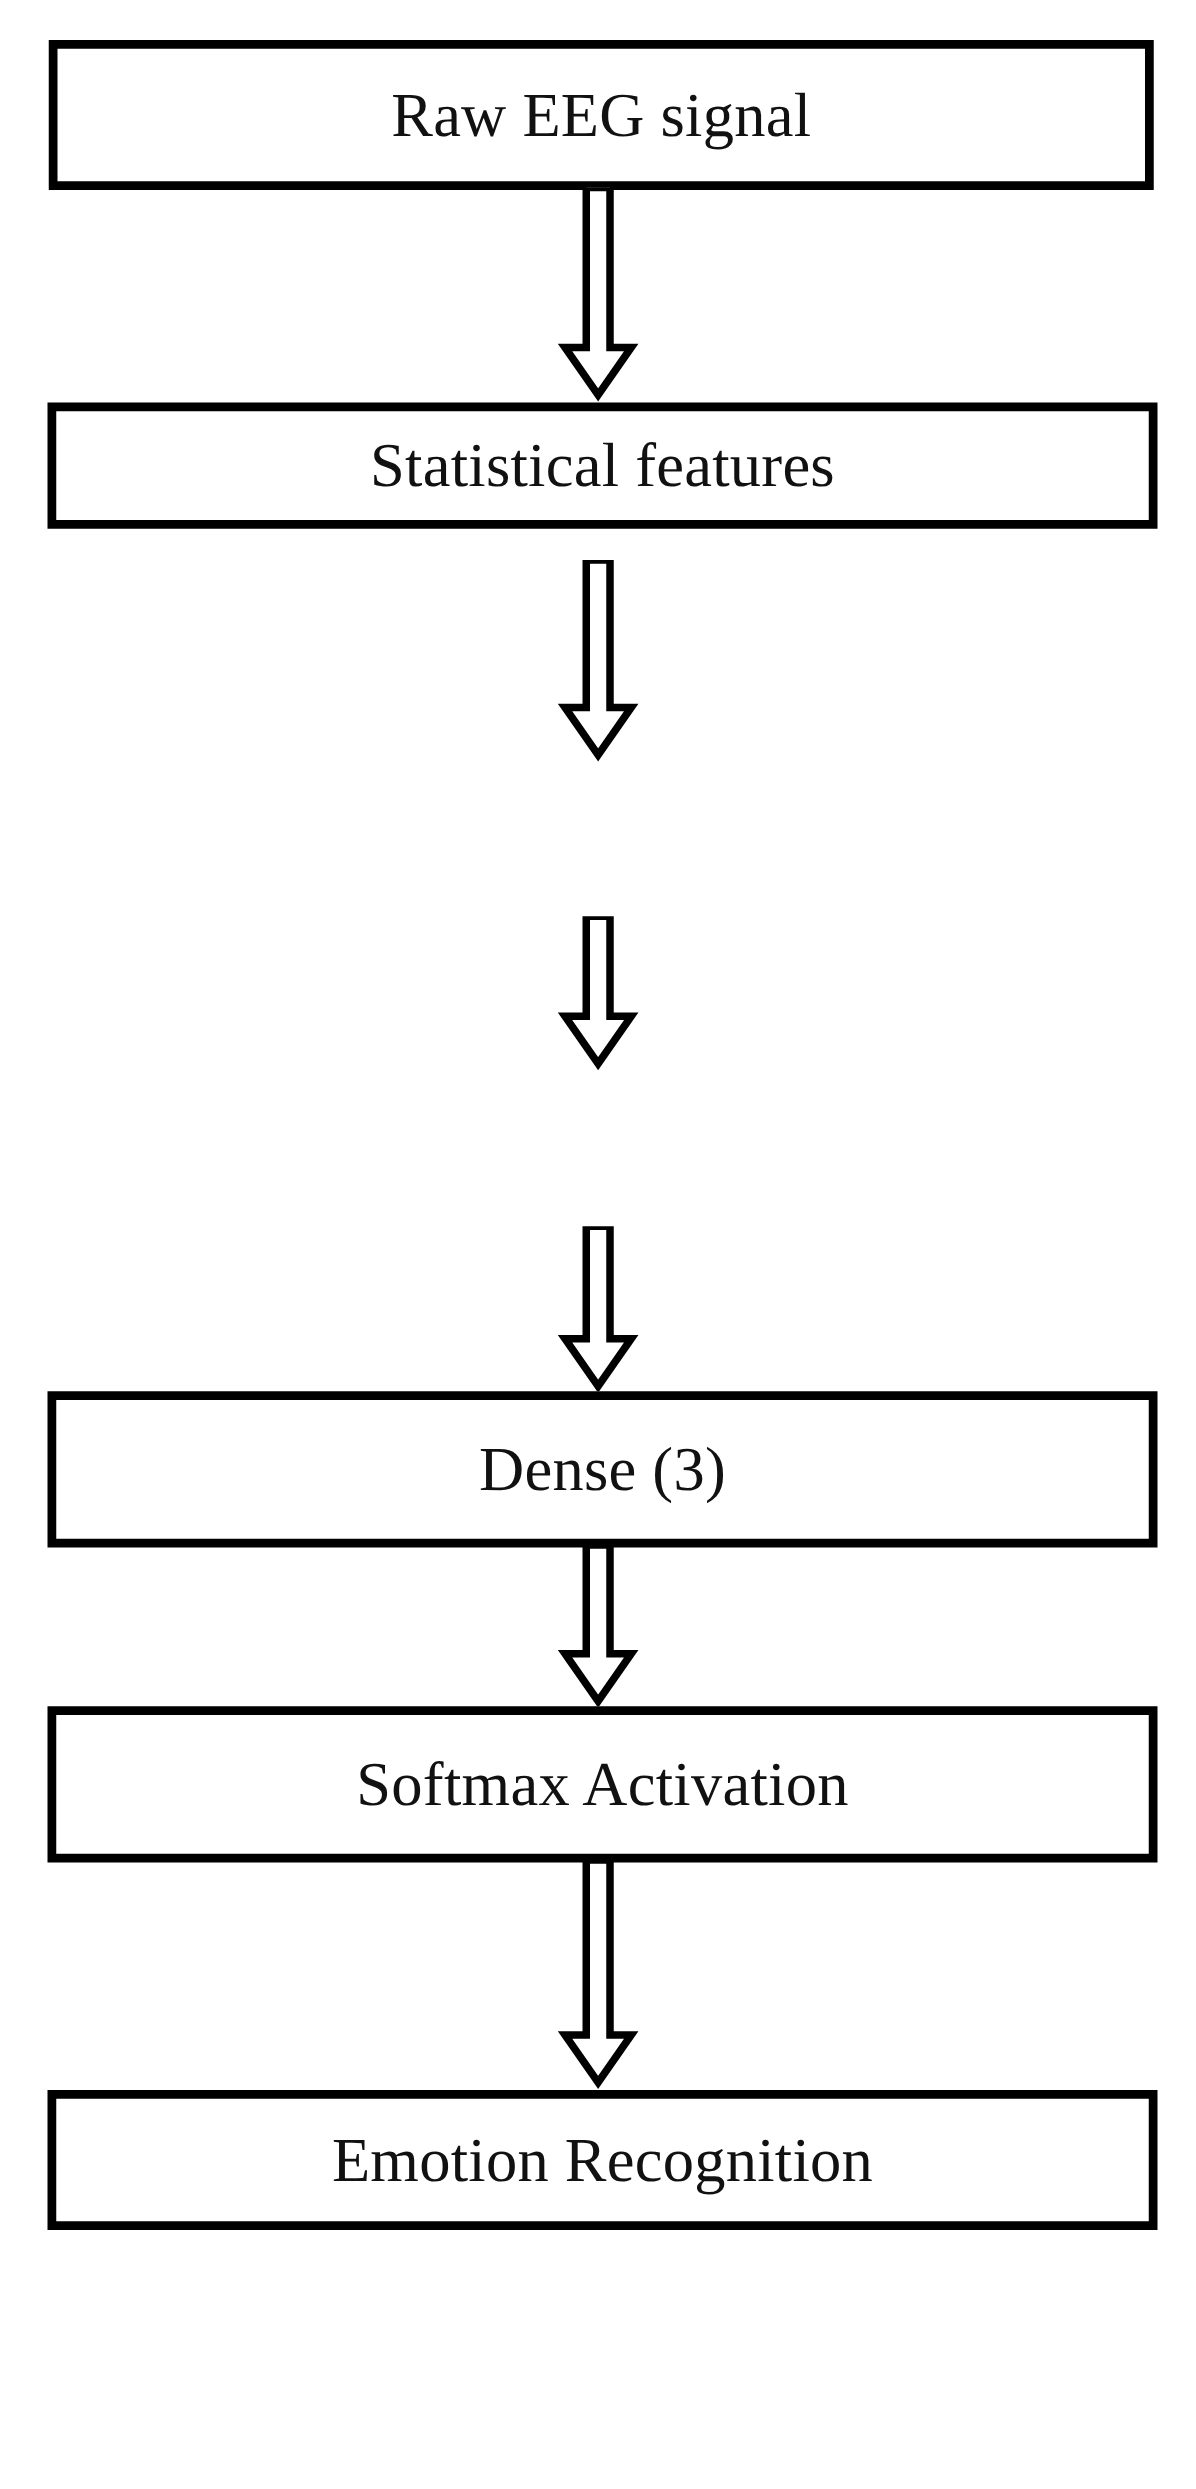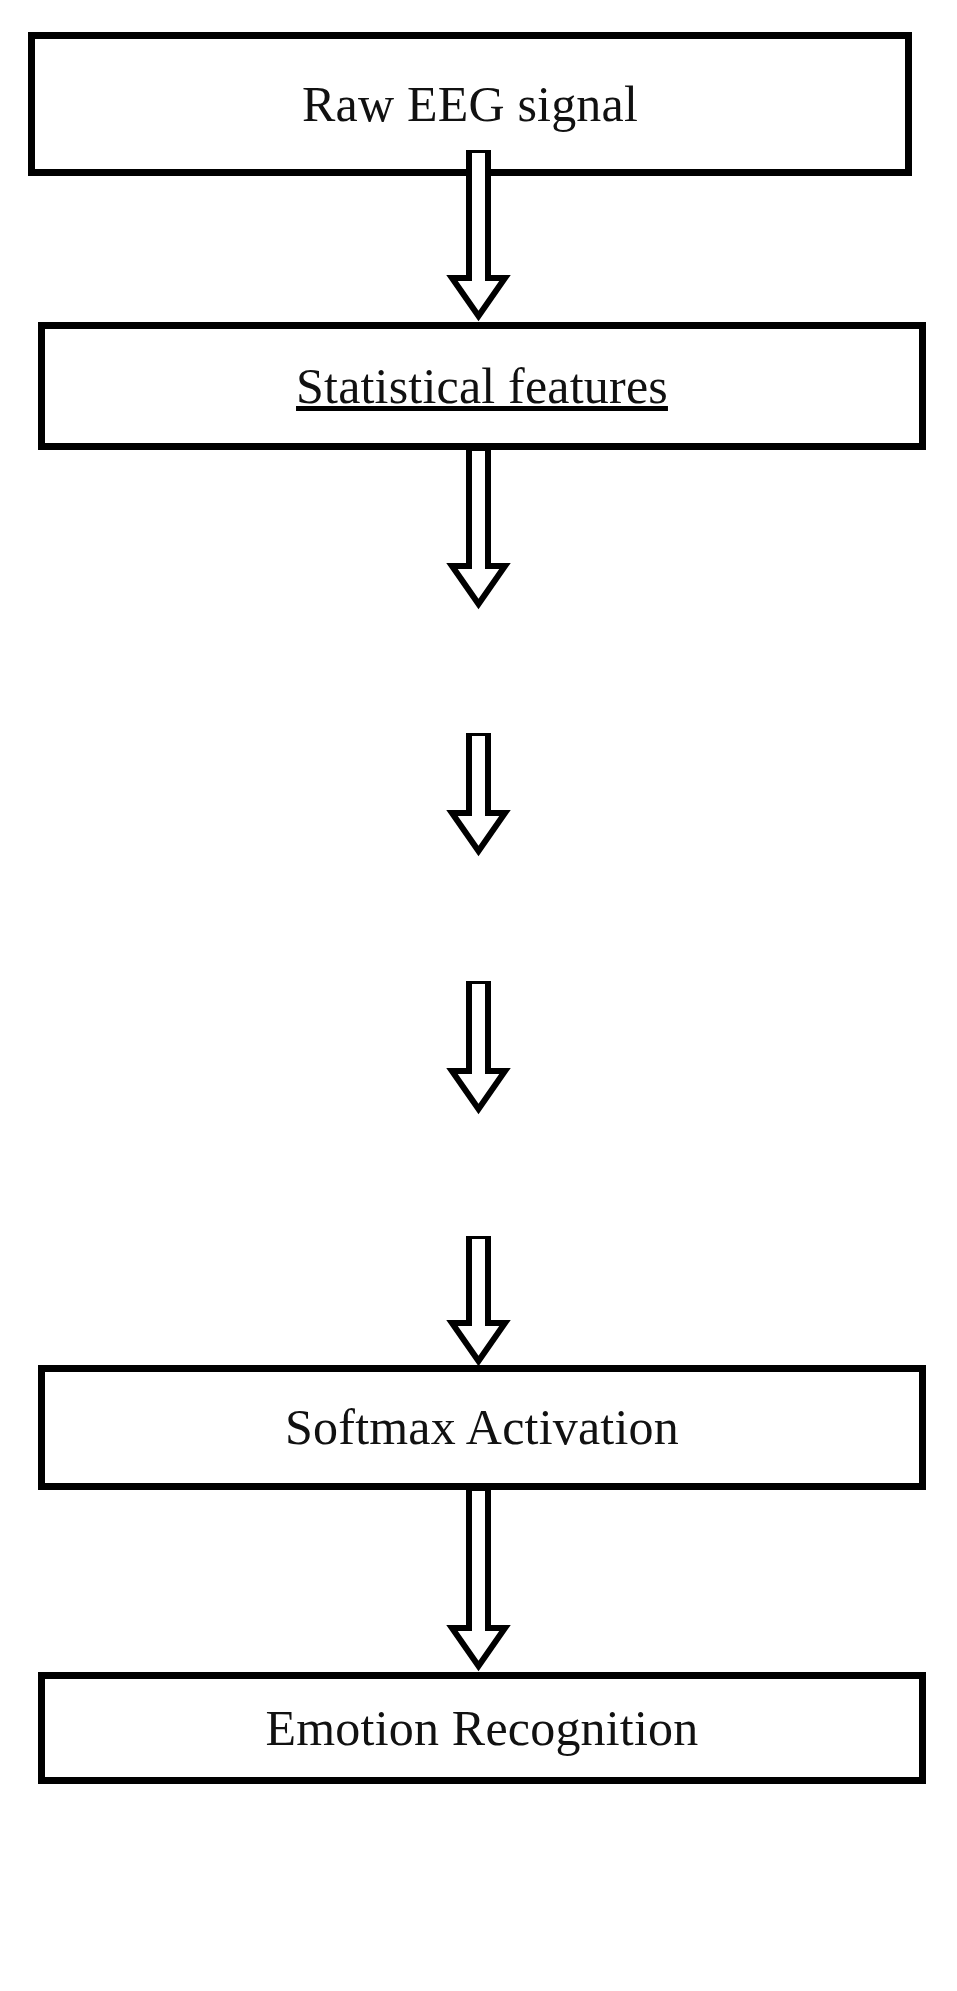--- a/index.html
+++ b/index.html
@@ -38,22 +38,22 @@
     font-family: "Liberation Serif", "DejaVu Serif", serif;
     color: #111111;
     font-size: 50px;
     line-height: 1.05;
     letter-spacing: 0.2px;
     white-space: nowrap;
     font-weight: 400;
   }
 
   
-  .node-0 { left: 28px;  top: 32px;   width: 884px; height: 144px; }
-  .node-1 { left: 38px;  top: 322px;  width: 888px; height: 128px; text-decoration: underline; }
+  .node-0 { left: 39px;  top: 32px;   width: 884px; height: 120px; }
+  .node-1 { left: 38px;  top: 322px;  width: 888px; height: 101px; }
   .node-2 { left: 38px;  top: 610px;  width: 888px; height: 125px; }
   .node-3 { left: 38px;  top: 855px;  width: 888px; height: 128px; }
   .node-4 { left: 38px;  top: 1113px; width: 888px; height: 125px; }
   .node-5 { left: 38px;  top: 1365px; width: 888px; height: 125px; }
   .node-6 { left: 38px;  top: 1672px; width: 888px; height: 112px; }
 
   
   .arrow {
     position: absolute;
     left: 0;
@@ -101,20 +101,23 @@
     </svg>
   </div>
 
 
   <div class="arrow arrow-3">
     <svg width="957" height="136" viewBox="0 0 957 136" xmlns="http://www.w3.org/2000/svg" aria-hidden="true">
       <path d="M469 0 L469 90 L452 90 L478.5 128 L505 90 L488 90 L488 0 Z" fill="#ffffff" stroke="#000000" stroke-width="6" stroke-linejoin="miter"></path>
     </svg>
   </div>
 
+  <div class="node node-4">
+    <span class="node-label">Dense (3)</span>
+  </div>
 
   <div class="arrow arrow-4">
     <svg width="957" height="133" viewBox="0 0 957 133" xmlns="http://www.w3.org/2000/svg" aria-hidden="true">
       <path d="M469 0 L469 87 L452 87 L478.5 125 L505 87 L488 87 L488 0 Z" fill="#ffffff" stroke="#000000" stroke-width="6" stroke-linejoin="miter"></path>
     </svg>
   </div>
 
   <div class="node node-5">
     <span class="node-label">Softmax Activation</span>
   </div>

